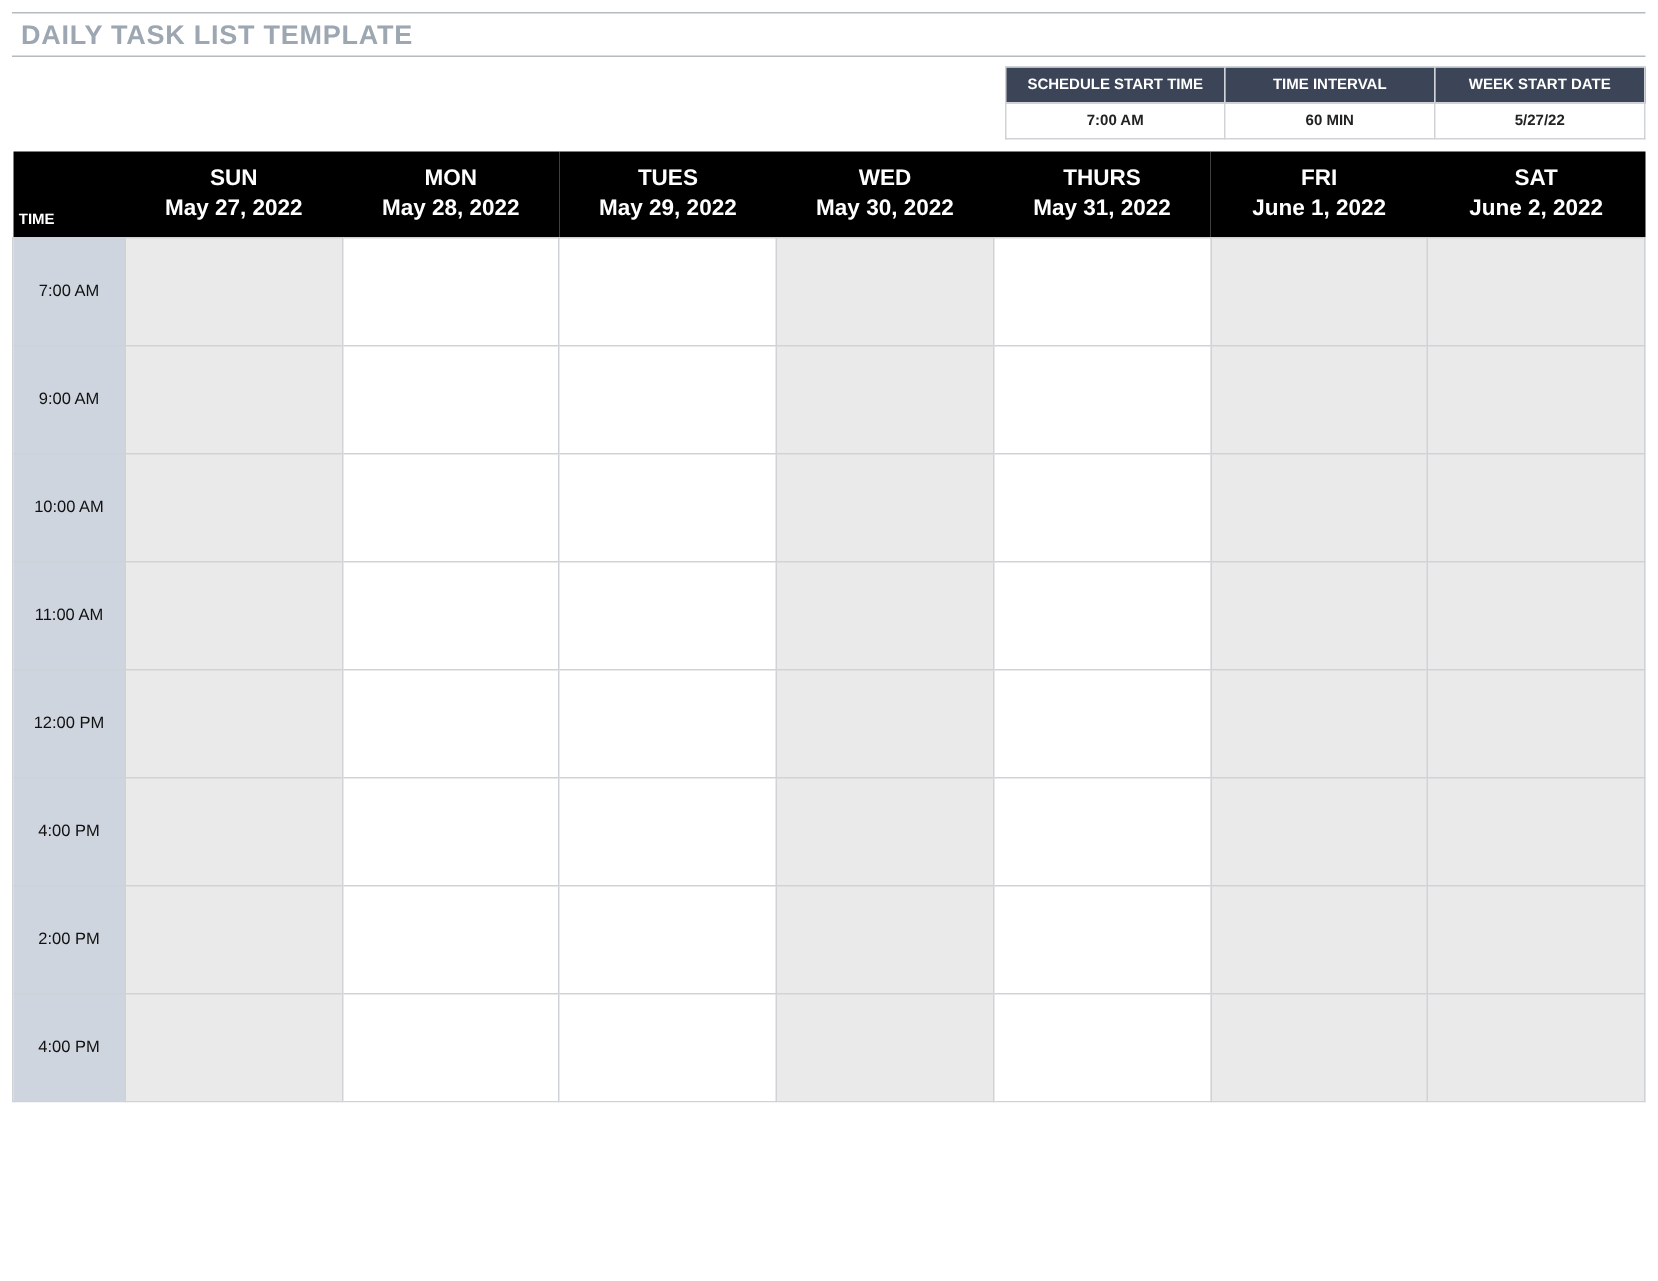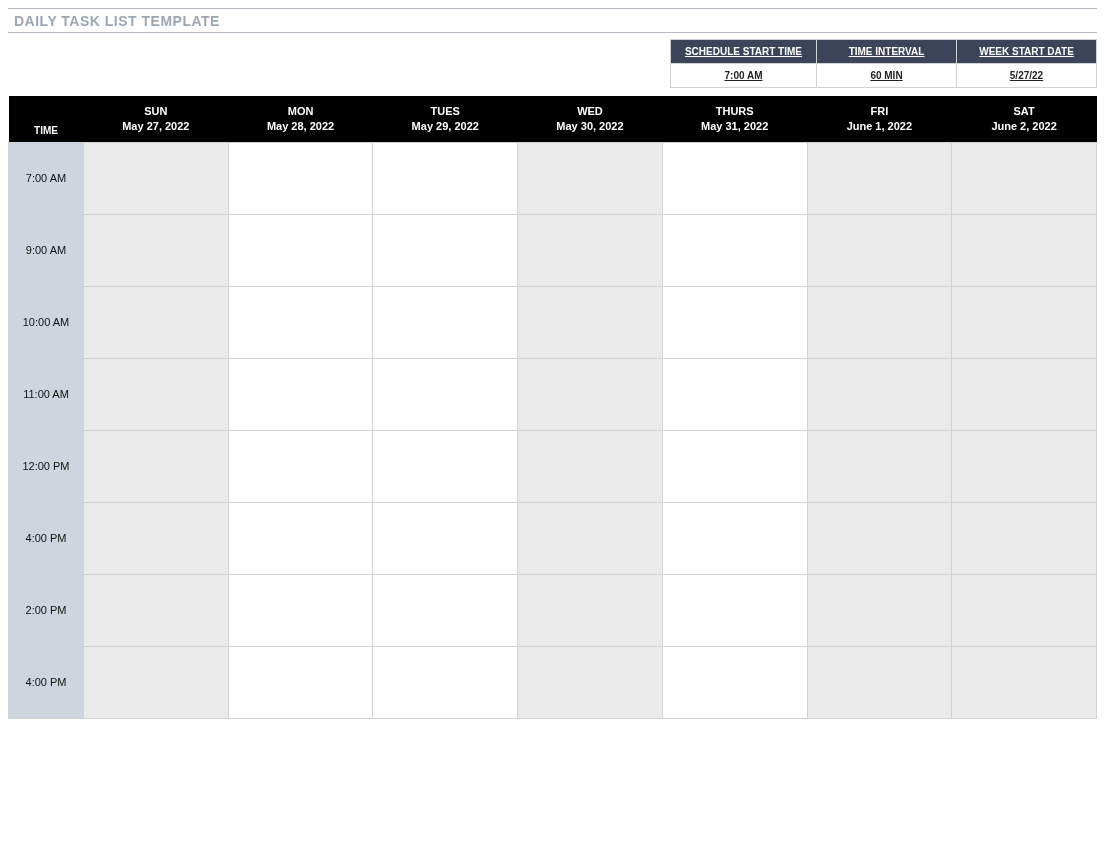--- a/index.html
+++ b/index.html
@@ -13,40 +13,39 @@
     color: #000;
   }
   .title-bar {
     background: #fff;
     border-top: 1px solid #b5bbc2;
     border-bottom: 1px solid #b5bbc2;
     padding: 4px 6px 3px 6px;
   }
   .title-bar .title {
     font-weight: bold;
-    font-size: 14px;
+    font-size: 18px;
     letter-spacing: 0.5px;
     color: #9da7b2;
   }
 
   .config-wrap {
     padding: 6px 0 8px 0;
     display: flex;
     justify-content: flex-end;
   }
   table.config {
     border-collapse: collapse;
   }
   table.config th, table.config td {
     border: 1px solid #cfd3d8;
     text-align: center;
     font-size: 10px;
     padding: 6px 14px;
     min-width: 140px;
-    text-decoration: underline;
   }
   table.config th {
     background: #3b4557;
     color: #fff;
     font-weight: bold;
   }
   table.config td {
     background: #fff;
     font-weight: bold;
     color: #222;
@@ -55,30 +54,30 @@
   table.schedule {
     width: 100%;
     border-collapse: collapse;
     table-layout: fixed;
   }
   table.schedule th.corner {
     background: #000;
     color: #fff;
     font-weight: bold;
     font-size: 10px;
-    text-align: center;
+    text-align: left;
     vertical-align: bottom;
     padding: 6px 4px;
     width: 75px;
   }
   table.schedule th.day {
     background: #000;
     color: #fff;
     text-align: center;
-    font-size: 11px;
+    font-size: 15px;
     line-height: 1.35;
     padding: 8px 4px;
   }
   table.schedule th.day .dow { font-weight: bold; display: block; }
   table.schedule th.day .date { font-weight: bold; display: block; }
 
   table.schedule td {
     border: 1px solid #cfd3d8;
     height: 72px;
     vertical-align: middle;

